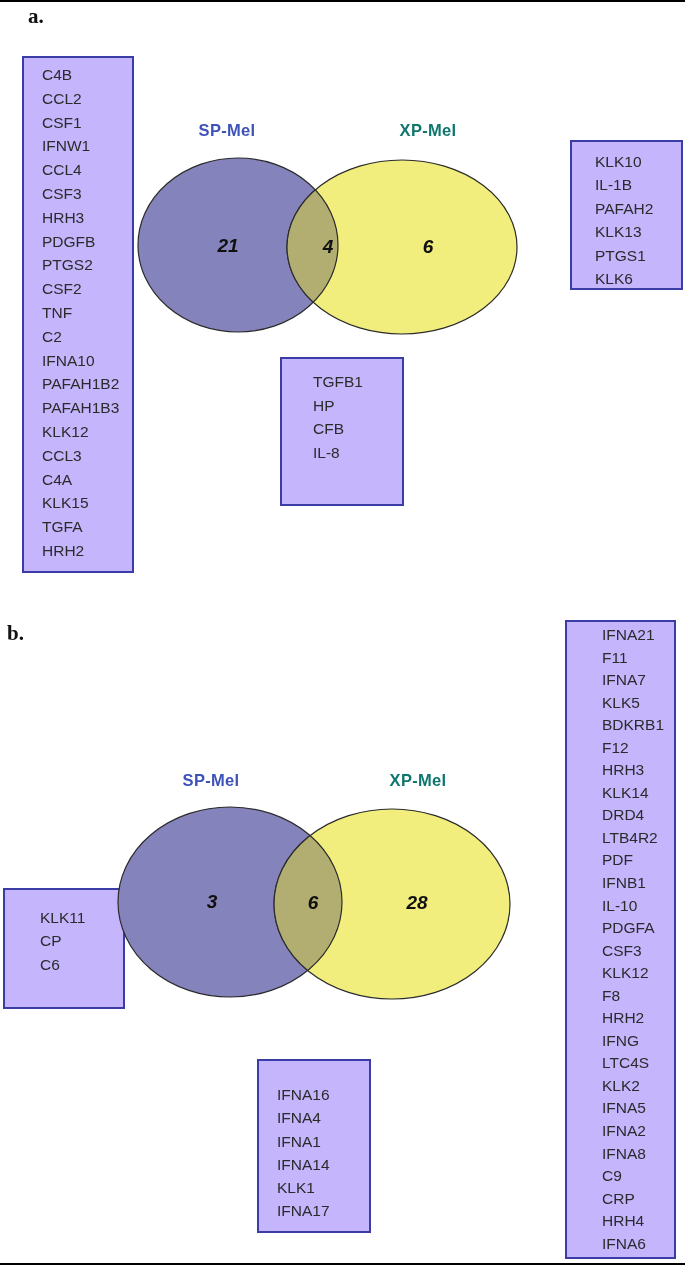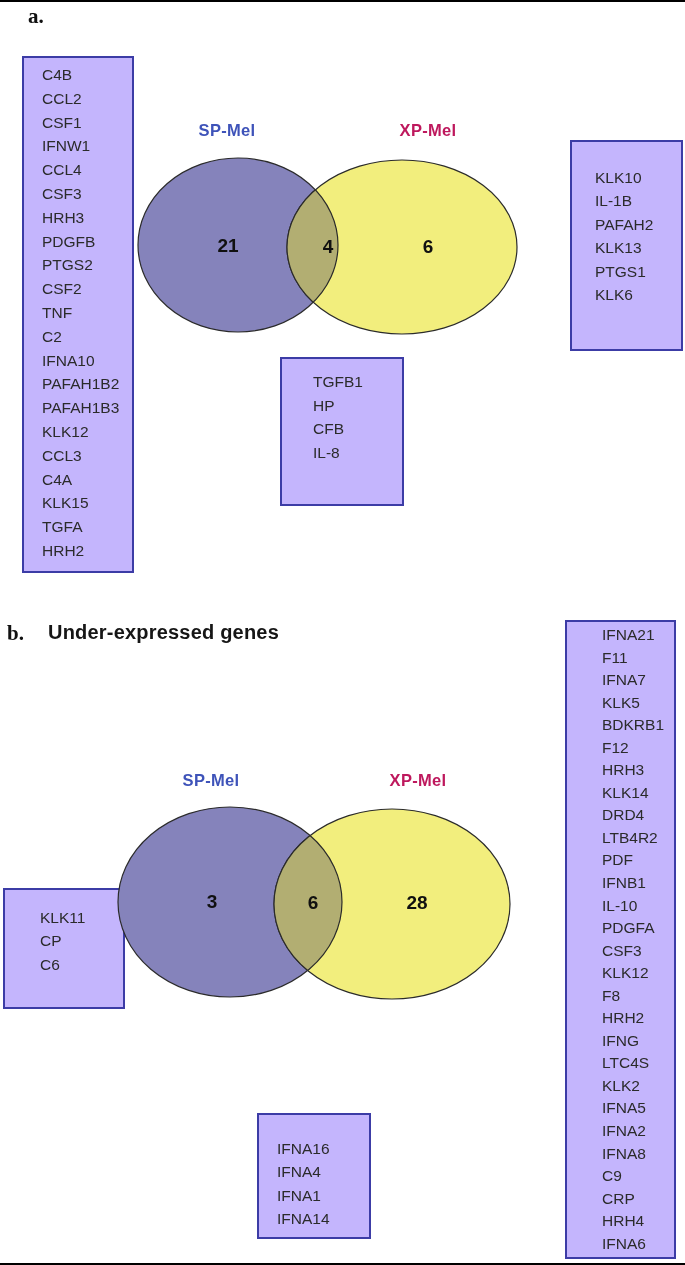--- a/index.html
+++ b/index.html
@@ -22,24 +22,24 @@
   }
   .gene {
     font-size:15.5px; color:#2b2b2b; white-space:nowrap;
   }
   .venn-svg { position:absolute; }
   .venn-label {
     position:absolute; transform:translateX(-50%);
     font-weight:bold; font-size:16.5px; letter-spacing:0.3px; white-space:nowrap;
   }
   .venn-label.sp { color:#3e53b9; }
-  .venn-label.xp { color:#be185d; }
+  .venn-label.xp { color:#0f766e; }
   .venn-num {
     position:absolute; transform:translate(-50%,-50%);
-    font-weight:bold; font-size:19px; color:#101010;
+    font-weight:bold; font-size:19px; color:#101010;font-style:italic;
   }
 </style>
 </head>
 <body>
 
 <div class="canvas">
 
   <div class="edge-line" style="top:0;"></div>
   <div class="edge-line" style="top:1263px;"></div>
 
@@ -88,38 +88,37 @@
     </g>
   </svg>
 
   <div class="venn-label sp" style="left:227px; top:121px;">SP-Mel</div>
   <div class="venn-label xp" style="left:428px; top:121px;">XP-Mel</div>
 
   <div class="venn-num" style="left:228px; top:246px;">21</div>
   <div class="venn-num" style="left:328px; top:247px;">4</div>
   <div class="venn-num" style="left:428px; top:247px;">6</div>
 
-  <div class="genebox" style="left:570px; top:140px; width:113px; height:211px; padding:24px 0 0 23px; line-height:23.4px;">
+  <div class="genebox" style="left:570px; top:140px; width:113px; height:150px; padding:8px 0 0 23px; line-height:23.4px;">
       <div class="gene">KLK10</div>
       <div class="gene">IL-1B</div>
       <div class="gene">PAFAH2</div>
       <div class="gene">KLK13</div>
       <div class="gene">PTGS1</div>
       <div class="gene">KLK6</div>
     </div>
 
   <div class="genebox" style="left:280px; top:357px; width:124px; height:149px; padding:11px 0 0 31px; line-height:23.5px;">
       <div class="gene">TGFB1</div>
       <div class="gene">HP</div>
       <div class="gene">CFB</div>
       <div class="gene">IL-8</div>
     </div>
 
   <div class="panel-index" style="left:7px; top:621px;">b.</div>
-  <div class="panel-title" style="left:48px; top:621px;">Under-expressed genes</div>
 
   <div class="genebox" style="left:3px; top:888px; width:122px; height:121px; padding:16px 0 0 35px; line-height:23.3px;">
       <div class="gene">KLK11</div>
       <div class="gene">CP</div>
       <div class="gene">C6</div>
     </div>
 
   <svg class="venn-svg" style="left:110px; top:798px;" width="410" height="212" viewBox="0 0 410 212">
     <defs>
       <clipPath id="clipP_b">
@@ -139,21 +138,21 @@
     </g>
   </svg>
 
   <div class="venn-label sp" style="left:211px; top:771px;">SP-Mel</div>
   <div class="venn-label xp" style="left:418px; top:771px;">XP-Mel</div>
 
   <div class="venn-num" style="left:212px; top:902px;">3</div>
   <div class="venn-num" style="left:313px; top:903px;">6</div>
   <div class="venn-num" style="left:417px; top:903px;">28</div>
 
-  <div class="genebox" style="left:257px; top:1113px; width:114px; height:126px; padding:22px 0 0 18px; line-height:23.3px;">
+  <div class="genebox" style="left:257px; top:1059px; width:114px; height:174px; padding:22px 0 0 18px; line-height:23.3px;">
       <div class="gene">IFNA16</div>
       <div class="gene">IFNA4</div>
       <div class="gene">IFNA1</div>
       <div class="gene">IFNA14</div>
       <div class="gene">KLK1</div>
       <div class="gene">IFNA17</div>
     </div>
 
   <div class="genebox" style="left:565px; top:620px; width:111px; height:639px; padding:2px 0 0 35px; line-height:22.55px;">
       <div class="gene">IFNA21</div>

